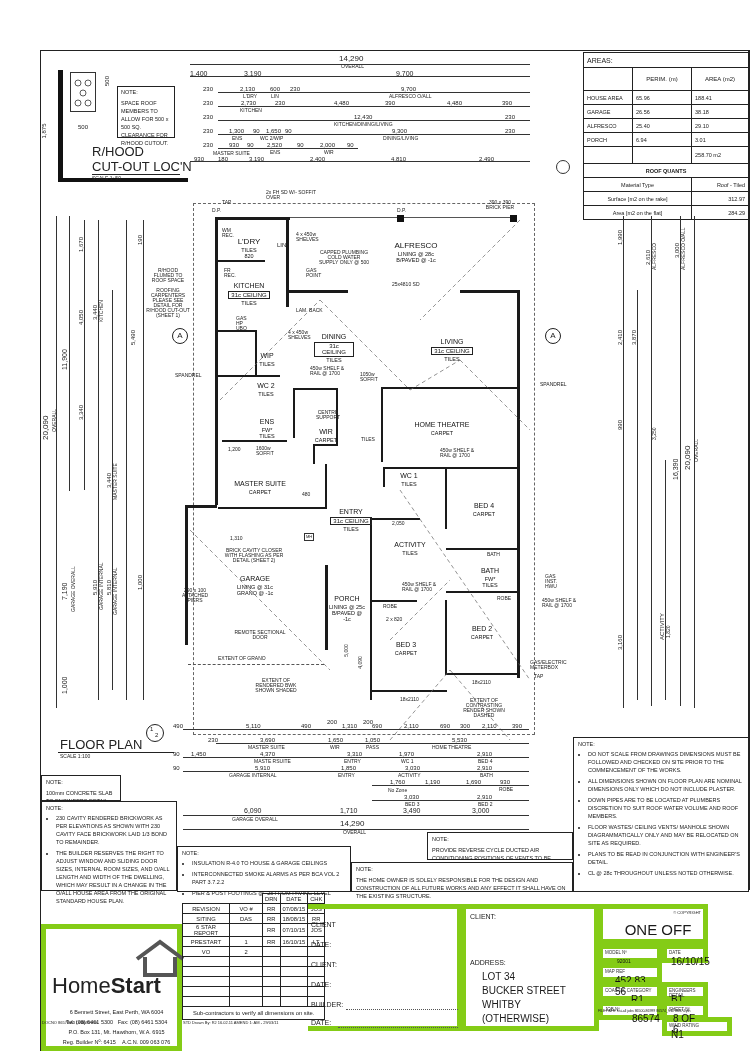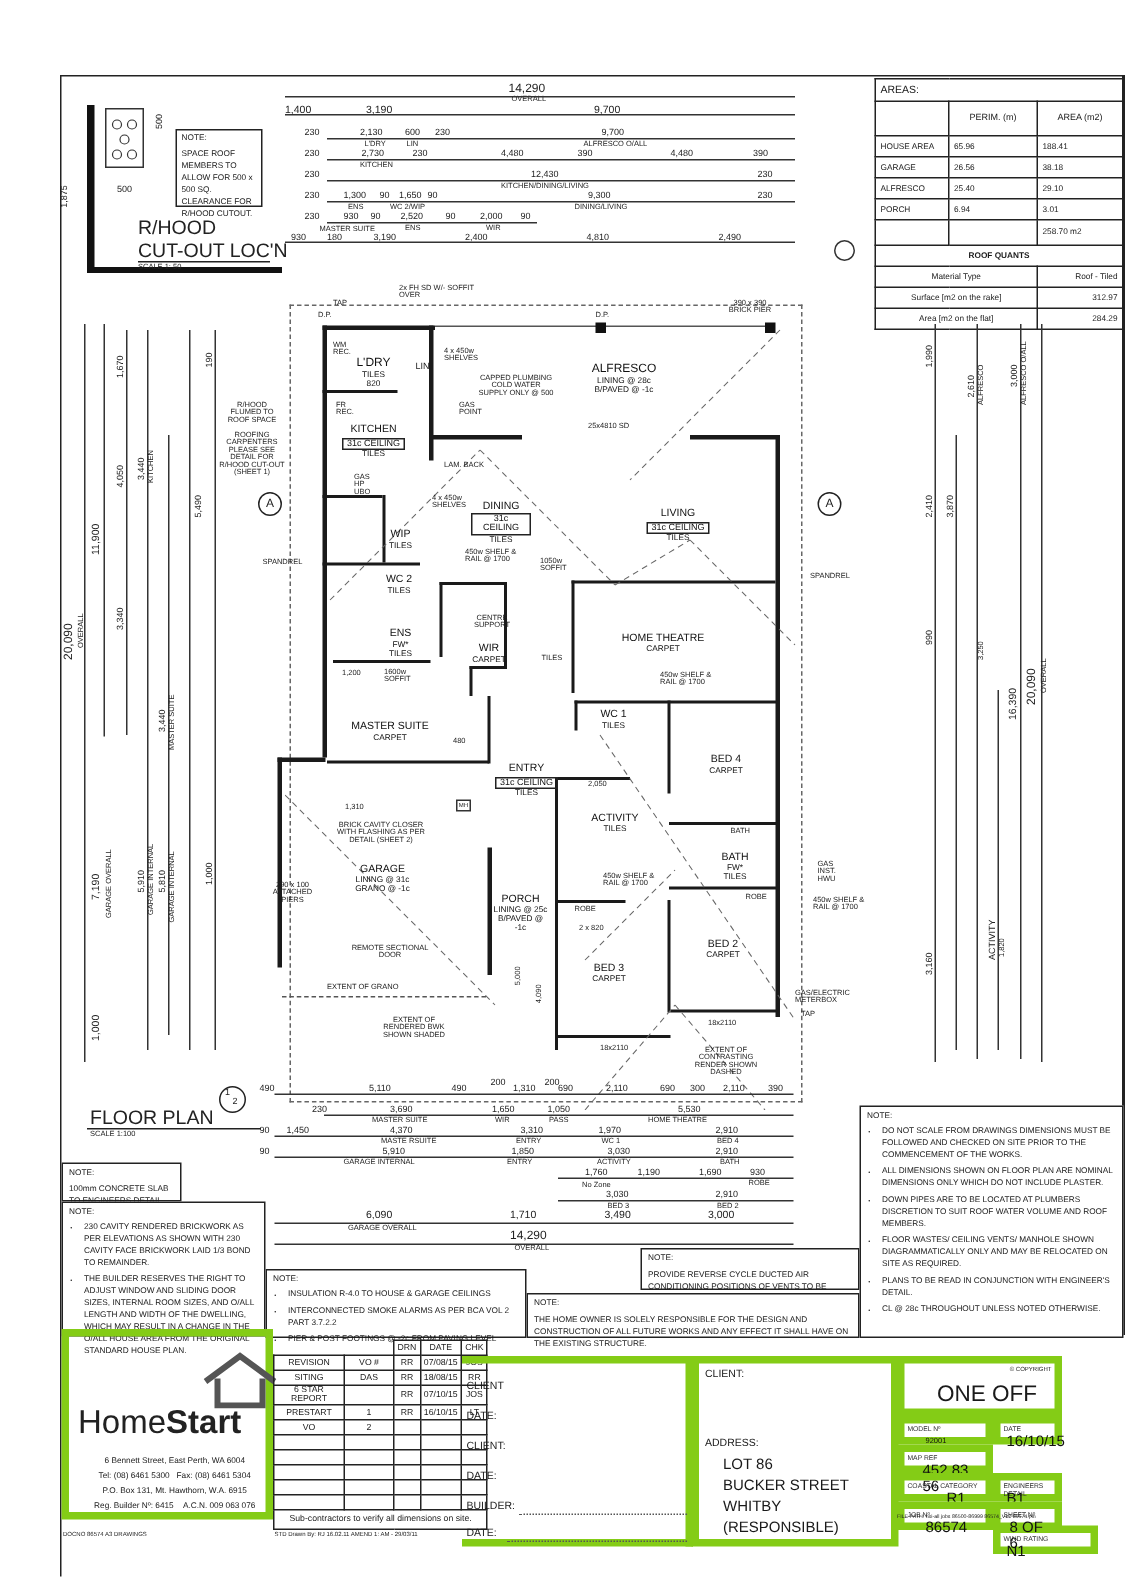--- a/index.html
+++ b/index.html
@@ -556,21 +556,21 @@
   <ul>
     <li>DO NOT SCALE FROM DRAWINGS DIMENSIONS MUST BE FOLLOWED AND CHECKED ON SITE PRIOR TO THE COMMENCEMENT OF THE WORKS.</li>
     <li>ALL DIMENSIONS SHOWN ON FLOOR PLAN ARE NOMINAL DIMENSIONS ONLY WHICH DO NOT INCLUDE PLASTER.</li>
     <li>DOWN PIPES ARE TO BE LOCATED AT PLUMBERS DISCRETION TO SUIT ROOF WATER VOLUME AND ROOF MEMBERS.</li>
     <li>FLOOR WASTES/ CEILING VENTS/ MANHOLE SHOWN DIAGRAMMATICALLY ONLY AND MAY BE RELOCATED ON SITE AS REQUIRED.</li>
     <li>PLANS TO BE READ IN CONJUNCTION WITH ENGINEER'S DETAIL.</li>
     <li>CL @ 28c THROUGHOUT UNLESS NOTED OTHERWISE.</li>
   </ul>
 </div>
 
-<div class="tb-cell" style="left:41px;top:874px;width:141px;height:127px;">
+<div class="tb-cell" style="left:41px;top:912px;width:141px;height:127px;">
   <svg class="abs" style="left:89px;top:10px;" width="50" height="38">
     <polyline points="2,20 25,3 48,20" fill="none" stroke="#555" stroke-width="4"></polyline>
     <polyline points="10,18 10,36 40,36 40,18" fill="none" stroke="#555" stroke-width="4"></polyline>
   </svg>
   <div class="abs" style="left:6px;top:44px;font-size:22px;color:#222;">
     <span>Home</span><span style="font-weight:bold;">Start</span>
   </div>
   <div class="abs" style="left:0;width:141px;text-align:center;top:80px;font-size:5.5px;">6 Bennett Street, East Perth, WA 6004</div>
   <div class="abs" style="left:0;width:141px;text-align:center;top:90px;font-size:5.5px;">
     <span>Tel: (08) 6461 5300</span>&nbsp;&nbsp;&nbsp;<span>Fax: (08) 6461 5304</span>
@@ -675,24 +675,24 @@
   <div class="abs" style="left:3px;top:72px;font-size:7px;">DATE:</div>
   <div class="abs" style="left:3px;top:92px;font-size:7px;">BUILDER:</div>
   <div class="abs" style="left:3px;top:110px;font-size:7px;">DATE:</div>
   <div class="abs" style="left:38px;top:100px;width:112px;border-top:0.8px dotted #555;"></div>
   <div class="abs" style="left:30px;top:118px;width:120px;border-top:0.8px dotted #555;"></div>
 </div>
 
 <div class="tb-cell" style="left:461px;top:892px;width:138px;height:127px;">
   <div class="abs" style="left:4px;top:4px;font-size:7px;">CLIENT:</div>
   <div class="abs" style="left:4px;top:50px;font-size:7px;">ADDRESS:</div>
-  <div class="abs" style="left:16px;top:62px;font-size:10px;">LOT 86</div>
+  <div class="abs" style="left:16px;top:62px;font-size:10px;">LOT 34</div>
   <div class="abs" style="left:16px;top:76px;font-size:10px;">BUCKER STREET</div>
   <div class="abs" style="left:16px;top:90px;font-size:10px;">WHITBY</div>
-  <div class="abs" style="left:16px;top:104px;font-size:10px;">(RESPONSIBLE)</div>
+  <div class="abs" style="left:16px;top:104px;font-size:10px;">(OTHERWISE)</div>
 </div>
 
 <div class="tb-cell" style="left:598px;top:892px;width:110px;height:40px;">
   <div class="abs" style="right:2px;top:1px;font-size:4px;">© COPYRIGHT</div>
   <div class="abs" style="left:0;width:110px;text-align:center;top:12px;font-size:15px;">ONE OFF</div>
   <div class="abs" style="left:2px;top:34px;font-size:4px;">DREAMHOME - 4 x 2</div>
   <div class="abs" style="right:2px;top:34px;font-size:4px;">SUPERPACK</div>
 </div>
 <div class="tb-cell" style="left:598px;top:932px;width:64px;height:19px;">
   <div class="lbl" style="left:2px;top:1px;">MODEL Nº</div>
@@ -713,19 +713,19 @@
 <div class="tb-cell" style="left:598px;top:970px;width:64px;height:19px;">
   <div class="lbl" style="left:2px;top:1px;">COASTAL CATEGORY</div>
   <div class="val" style="left:28px;top:7px;">R1</div>
 </div>
 <div class="tb-cell" style="left:662px;top:970px;width:46px;height:19px;">
   <div class="lbl" style="left:2px;top:1px;">ENGINEERS DETAIL</div>
   <div class="val" style="left:4px;top:7px;">B1</div>
 </div>
 <div class="tb-cell" style="left:598px;top:989px;width:64px;height:19px;">
   <div class="lbl" style="left:2px;top:1px;">JOB Nº</div>
-  <div class="val" style="left:14px;top:7px;">86574</div>
+  <div class="val" style="left:29px;top:7px;">86574</div>
 </div>
 <div class="tb-cell" style="left:662px;top:989px;width:46px;height:19px;">
   <div class="lbl" style="left:2px;top:1px;">SHEET Nº</div>
   <div class="val" style="left:6px;top:7px;">8 OF 6</div>
 </div>
 <div class="t" style="left:598px;top:1010px;font-size:3.5px;">FILE PATH: hsi-all jobs 86500-86999 86574_V12 86574.pln</div>
 
 </body></html>

